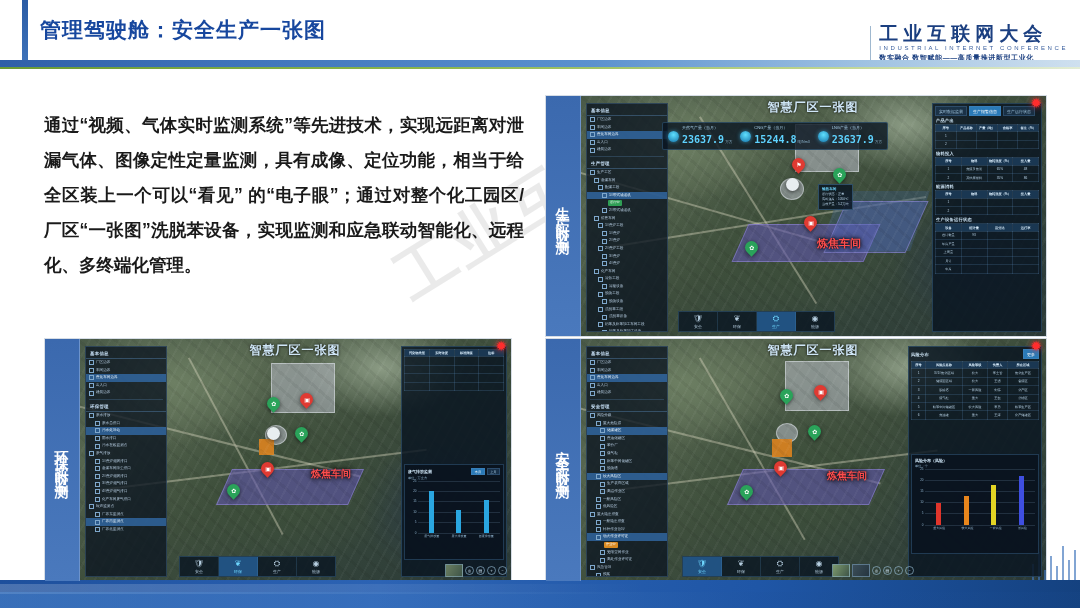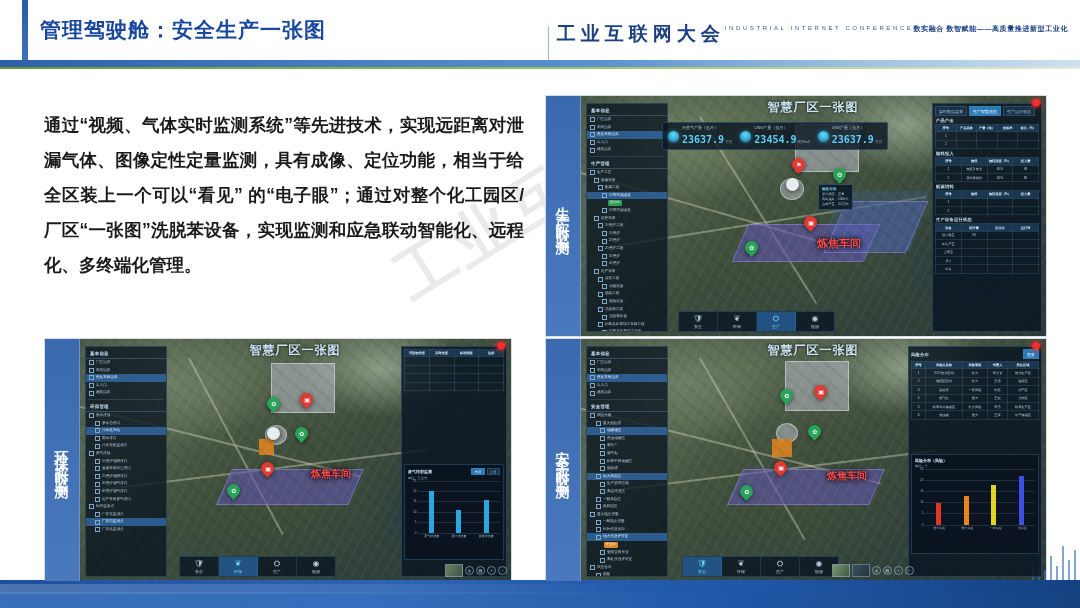--- a/index.html
+++ b/index.html
@@ -36,21 +36,21 @@
   .logo-year{
     font-size:31px;font-weight:bold;color:#8cb74b;letter-spacing:-1px;
     line-height:31px;font-family:"DejaVu Sans",sans-serif;
   }
   .logo-year-sub{
     font-size:4.5px;color:#7a9a57;letter-spacing:.4px;margin-top:3px;white-space:nowrap;
     text-align:center;
   }
   .logo-left{display:flex;flex-direction:column;align-items:center;padding-right:8px;}
   .logo-divider{width:1px;background:#9fb8cf;height:40px;margin-top:2px;}
-  .logo-right{display:flex;padding-left:8px;}
+  .logo-right{display:flex;flex-direction:column;padding-left:8px;}
   .logo-cn{
     font-size:19px;font-weight:bold;color:#1b3f80;letter-spacing:5px;line-height:20px;white-space:nowrap;
   }
   .logo-en{
     font-size:6px;color:#3a5f9e;letter-spacing:2.6px;line-height:9px;white-space:nowrap;
   }
   .logo-slogan{
     font-size:7px;font-weight:bold;color:#1b3f80;letter-spacing:.6px;line-height:10px;white-space:nowrap;
   }
 
@@ -330,21 +330,21 @@
           <div class="kpi-ico"></div>
           <div class="kpi-txt">
             <span class="kpi-label">天然气产量（当月）</span>
             <span><span class="kpi-val">23637.9</span><span class="kpi-unit">万方</span></span>
           </div>
         </div>
         <div class="kpi">
           <div class="kpi-ico"></div>
           <div class="kpi-txt">
             <span class="kpi-label">CNG产量（当月）</span>
-            <span><span class="kpi-val">23454.9</span><span class="kpi-unit">吨/Nm3</span></span>
+            <span><span class="kpi-val">15244.8</span><span class="kpi-unit">吨/Nm3</span></span>
           </div>
         </div>
         <div class="kpi">
           <div class="kpi-ico"></div>
           <div class="kpi-txt">
             <span class="kpi-label">LNG产量（当月）</span>
             <span><span class="kpi-val">23637.9</span><span class="kpi-unit">万方</span></span>
           </div>
         </div>
       </div>

